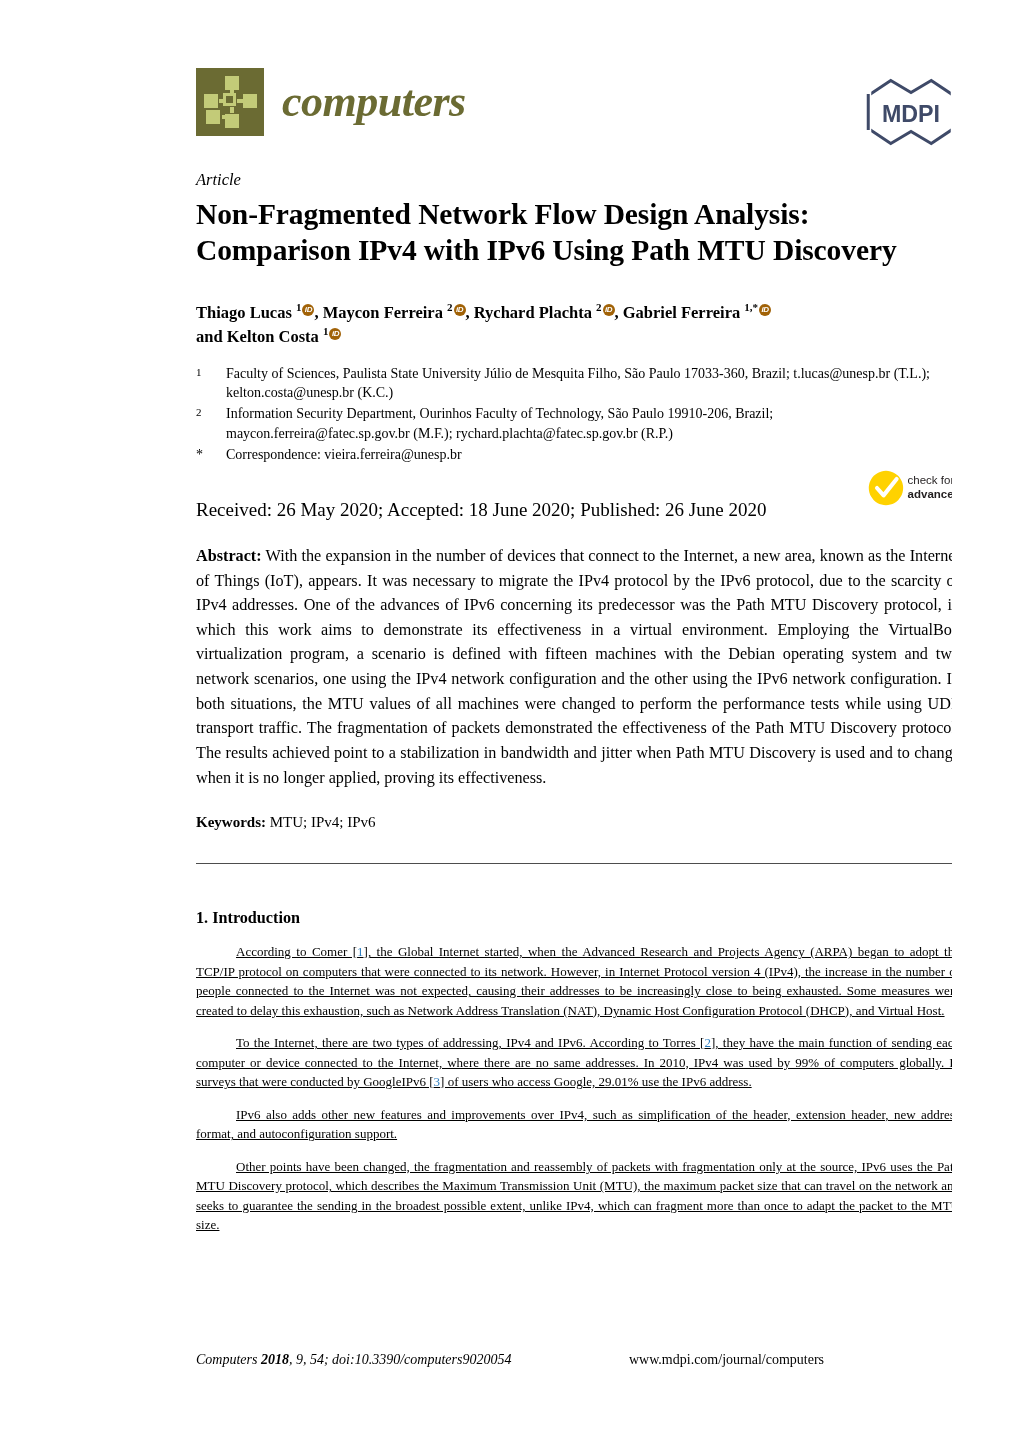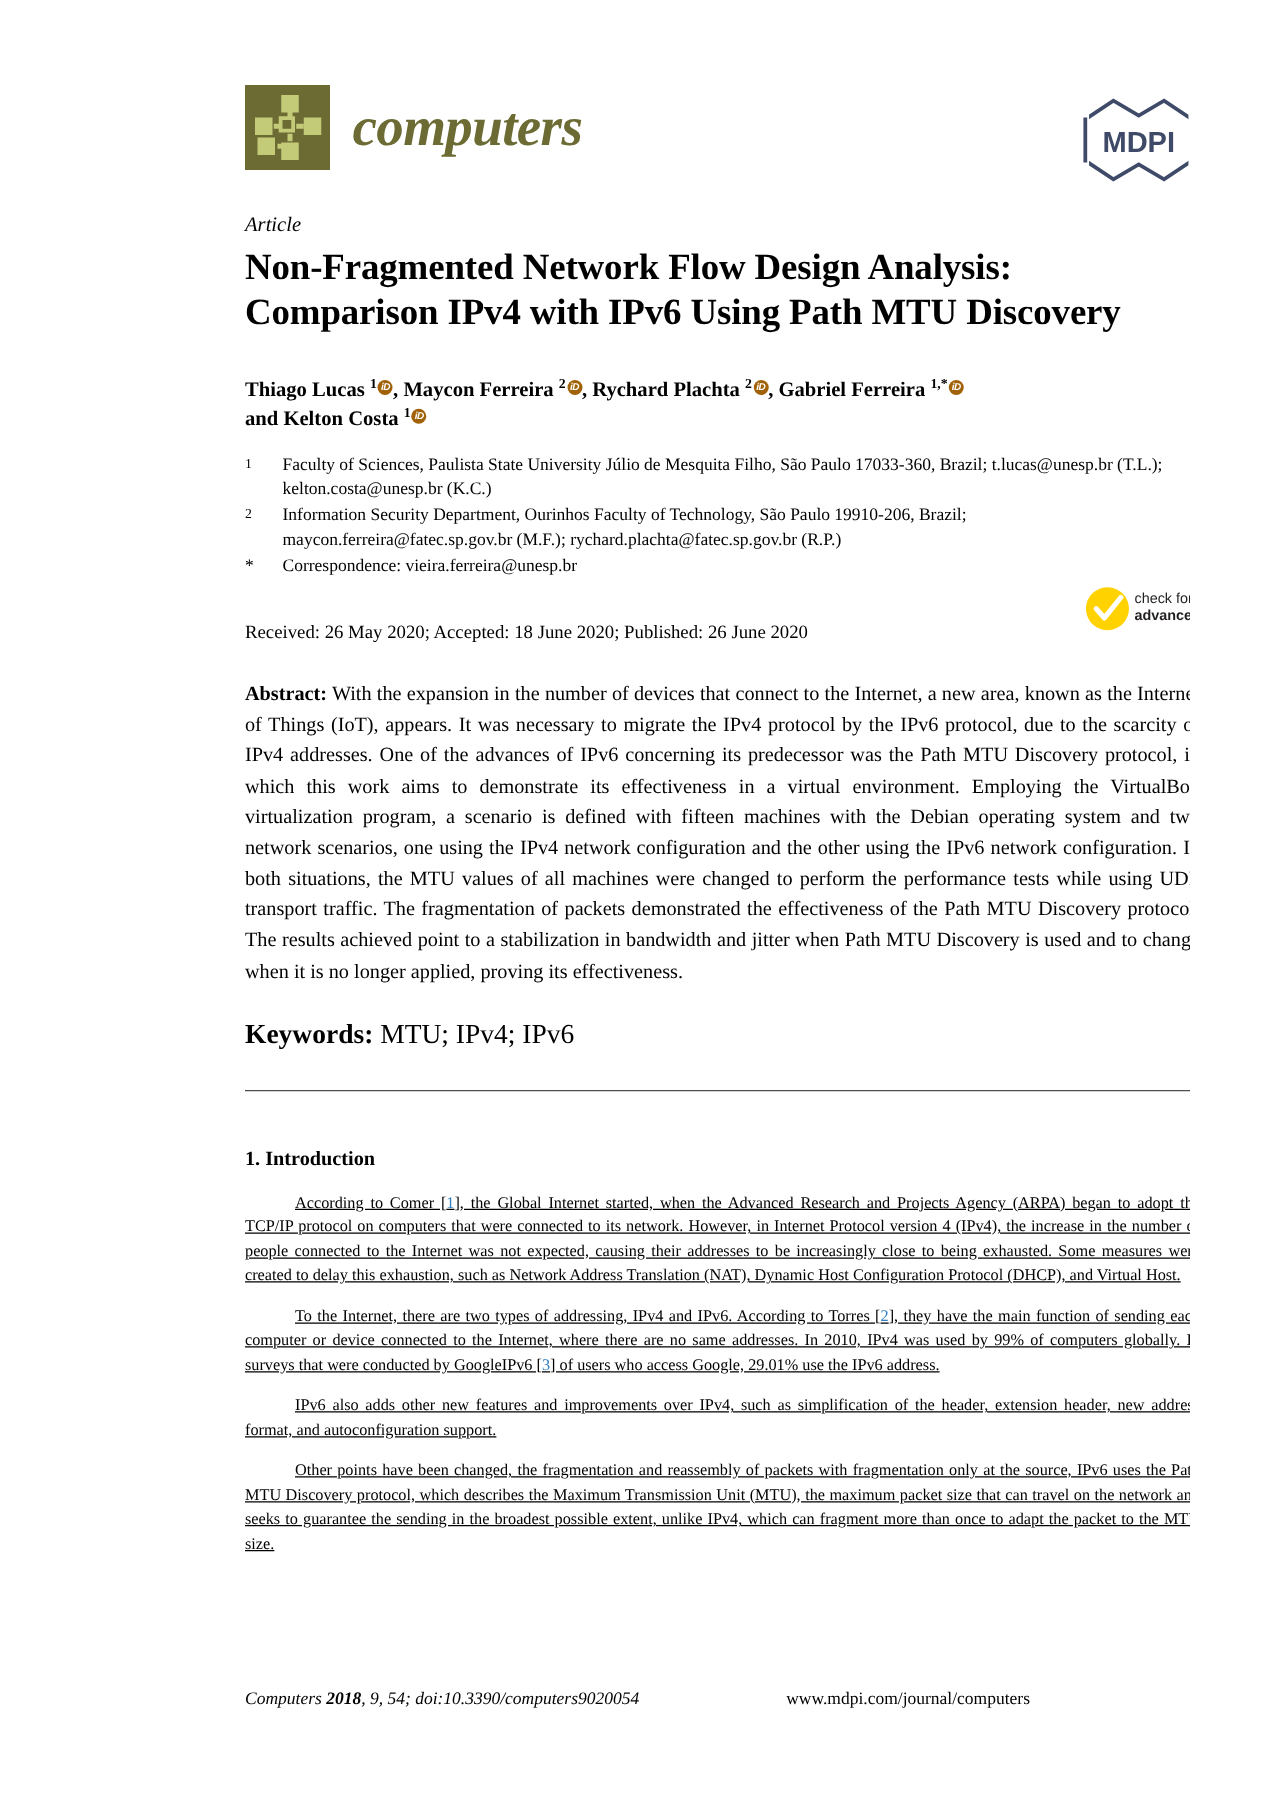--- a/index.html
+++ b/index.html
@@ -159,21 +159,21 @@
     flex: 1;
   }
 
   
   .dates-row {
     position: relative;
     margin-top: 23px;
     height: 34px;
   }
   .dates-text {
-    font-size: 15px;
+    font-size: 19px;
     line-height: 1.3;
     padding-top: 10px;
   }
   .check-updates {
     position: absolute;
     right: 0;
     top: -18px;
     display: flex;
     align-items: center;
   }
@@ -195,21 +195,21 @@
   .abstract {
     margin-top: 22px;
     font-size: 16.2px;
     line-height: 1.52;
     text-align: justify;
   }
   .abstract .lbl { font-weight: bold; }
 
   .keywords {
     margin-top: 21px;
-    font-size: 22px;
+    font-size: 15px;
     line-height: 1.5;
   }
   .keywords .lbl { font-weight: bold; }
 
   .divider {
     border: 0;
     border-top: 1.3px solid #4d4d4d;
     margin: 29px 0 0 0;
     width: 100%;
   }

